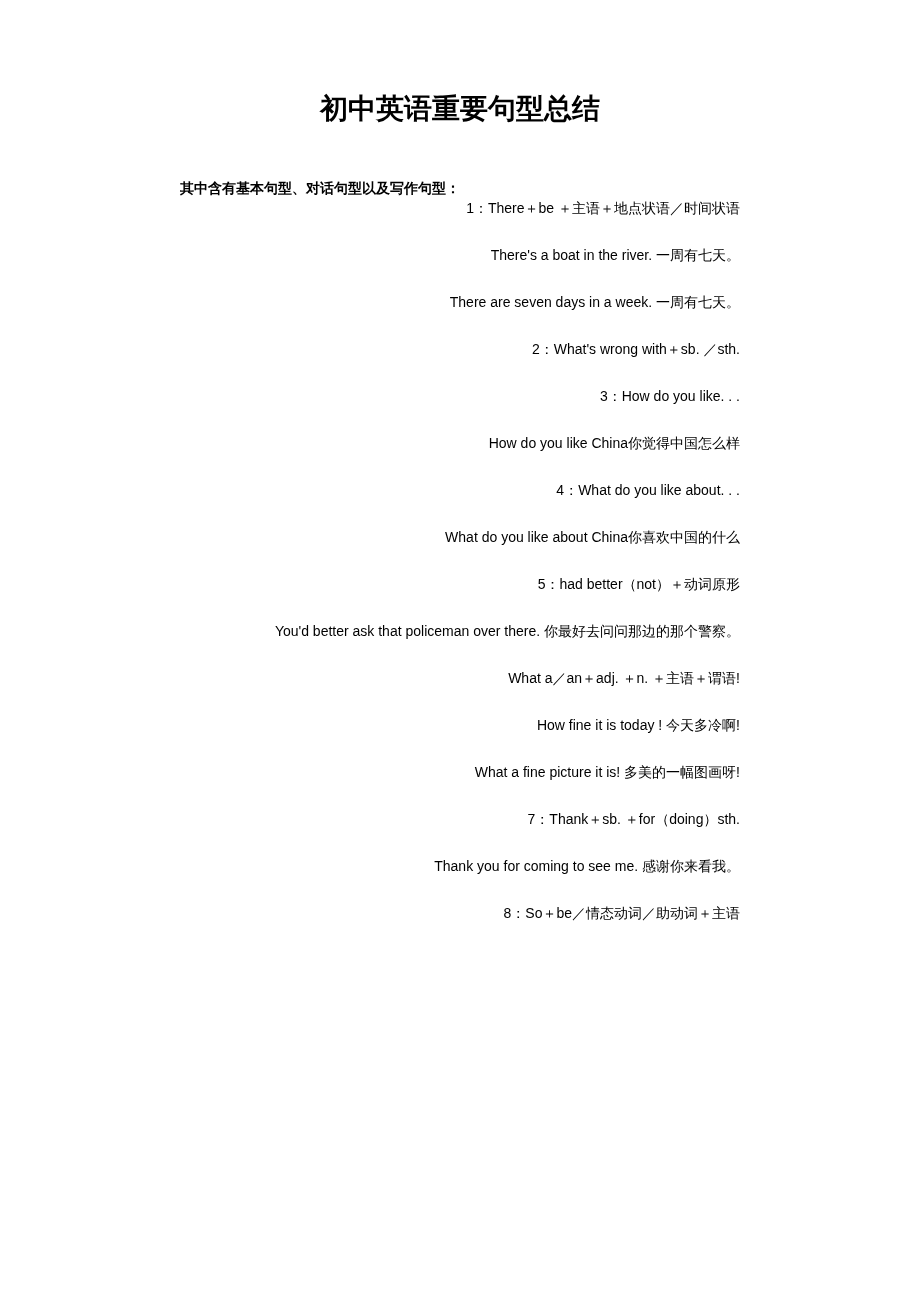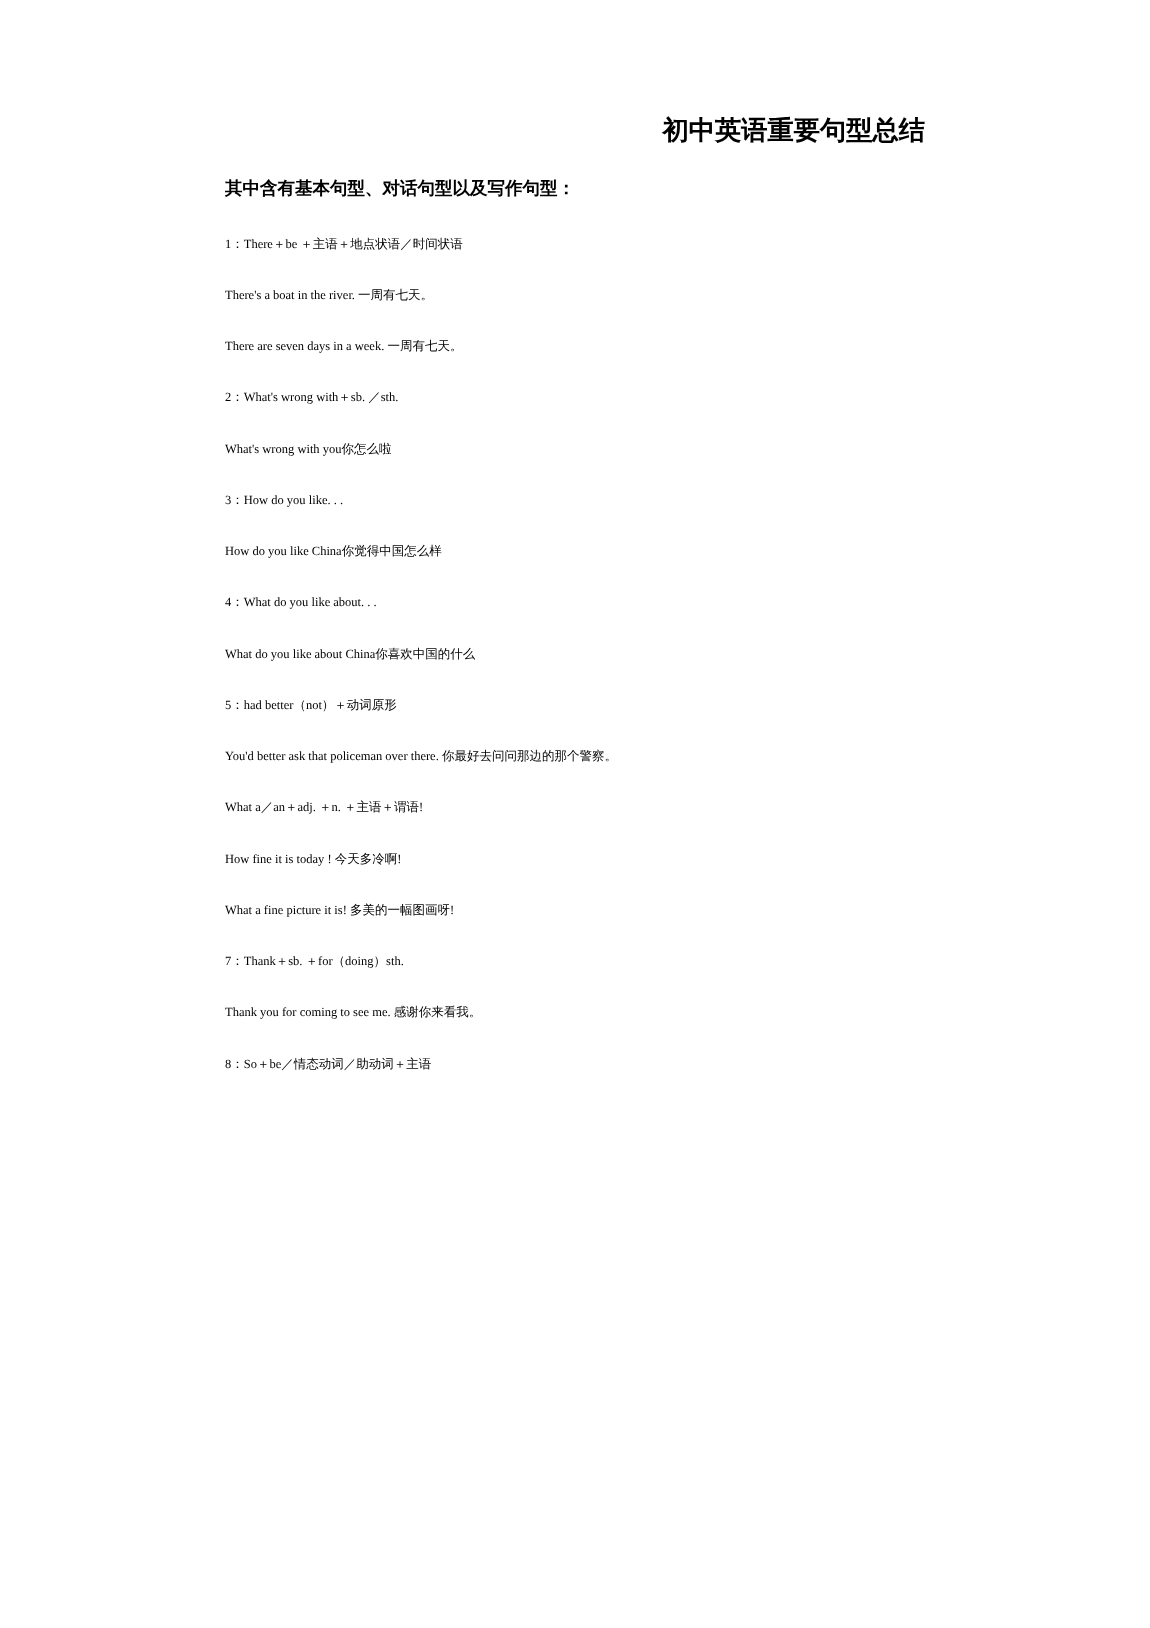--- a/index.html
+++ b/index.html
@@ -7,51 +7,50 @@
       padding: 0;
       background: #ffffff;
       font-family: "SimSun", "宋体", serif;
       width: 920px;
     }
     .page {
       padding: 90px 180px 80px 180px;
       box-sizing: border-box;
     }
     .title {
-      text-align: right;
+      text-align: center;
       font-family: "SimHei", "黑体", sans-serif;
       font-weight: bold;
-      font-size: 21px;
-      margin-bottom: 24px;
+      font-size: 28px;
+      margin-bottom: 52px;
     }
     .subtitle {
       font-family: "SimHei", "黑体", sans-serif;
       font-weight: bold;
       font-size: 14px;
-      margin-bottom: 28px;
     }
     .line {
-      font-size: 10px;
+      font-size: 14px;
       line-height: 1.5;
       margin-bottom: 26px;
-      font-family: Liberation Serif, serif;
+      font-family: Liberation Sans, sans-serif;
       color: #000;
+      text-align: right;
     }
   </style>
 </head>
 <body>
 
 <div class="page">
   <div class="title">初中英语重要句型总结</div>
   <div class="subtitle">其中含有基本句型、对话句型以及写作句型：</div>
   <div class="line">1：There＋be ＋主语＋地点状语／时间状语</div>
   <div class="line">There's a boat in the river. 一周有七天。</div>
   <div class="line">There are seven days in a week. 一周有七天。</div>
   <div class="line">2：What's wrong with＋sb. ／sth.</div>
-  <div class="line">What's wrong with you你怎么啦</div>
   <div class="line">3：How do you like. . .</div>
   <div class="line">How do you like China你觉得中国怎么样</div>
   <div class="line">4：What do you like about. . .</div>
   <div class="line">What do you like about China你喜欢中国的什么</div>
   <div class="line">5：had better（not）＋动词原形</div>
   <div class="line">You'd better ask that policeman over there. 你最好去问问那边的那个警察。</div>
   <div class="line">What a／an＋adj. ＋n. ＋主语＋谓语!</div>
   <div class="line">How fine it is today ! 今天多冷啊!</div>
   <div class="line">What a fine picture it is! 多美的一幅图画呀!</div>
   <div class="line">7：Thank＋sb. ＋for（doing）sth.</div>

